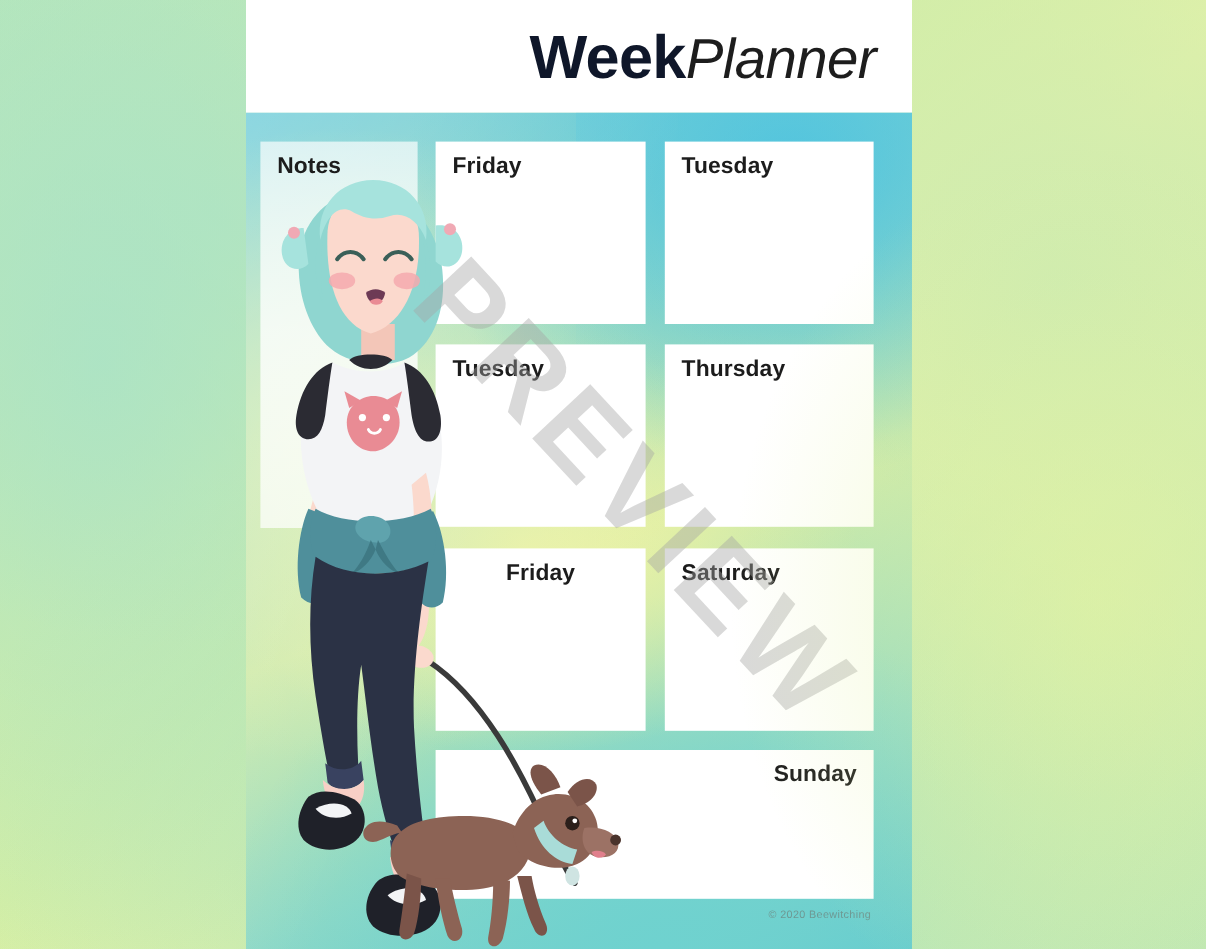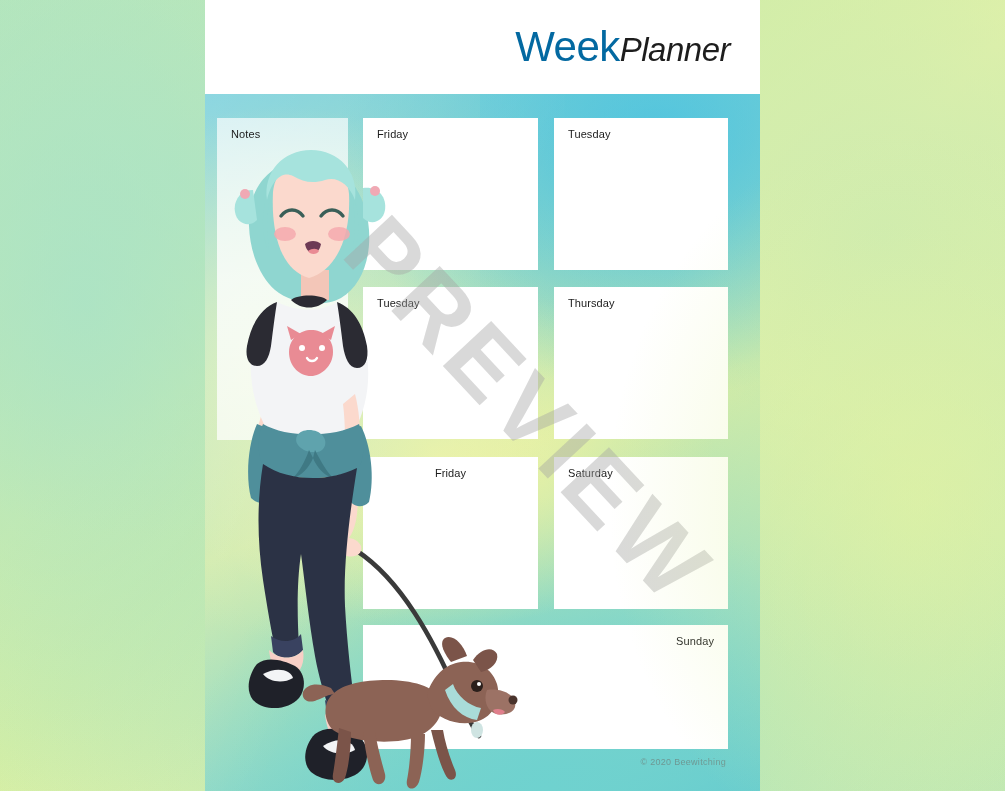--- a/index.html
+++ b/index.html
@@ -32,22 +32,22 @@
   
   #poster{
     position:absolute;left:205px;top:0;width:555px;height:791px;overflow:hidden;
   }
   .poster-header{
     position:absolute;left:0;top:0;width:555px;height:94px;background:#ffffff;
     display:flex;align-items:center;justify-content:flex-end;
     box-sizing:border-box;padding-right:30px;
   }
   .title{white-space:nowrap;line-height:1;}
-  .title .t-bold{font-weight:normal;font-size:42px;color:#0369a1;letter-spacing:-0.5px;}
-  .title .t-italic{font-style:italic;font-weight:300;font-size:33px;color:#1d1d1d;letter-spacing:-0.5px;}
+  .title .t-bold{font-weight:bold;font-size:51px;color:#0f172a;letter-spacing:-0.5px;}
+  .title .t-italic{font-style:italic;font-weight:300;font-size:47px;color:#1d1d1d;letter-spacing:-0.5px;}
 
   .poster-body{
     position:absolute;left:0;top:94px;width:555px;height:697px;overflow:hidden;
     background:
       radial-gradient(ellipse 520px 420px at 82% 6%, #4fc3dc 0%, rgba(79,195,220,0) 62%),
       radial-gradient(ellipse 460px 430px at 14% 40%, #d9eeb8 0%, rgba(217,238,184,0) 62%),
       radial-gradient(ellipse 420px 260px at 42% 52%, #f2f4a4 0%, rgba(242,244,164,0) 66%),
       radial-gradient(ellipse 520px 420px at 62% 100%, #6fd2cf 0%, rgba(111,210,207,0) 70%),
       linear-gradient(160deg,#6fccd9 0%,#a8dfbf 30%,#cfeaa8 52%,#8fd9c6 78%,#62c9cf 100%);
   }
@@ -62,21 +62,21 @@
     background:linear-gradient(200deg, rgba(90,200,225,.55) 0%, rgba(90,200,225,0) 62%);
     pointer-events:none;
   }
 
   
   .box{
     position:absolute;background:#ffffff;box-sizing:border-box;
     padding:10px 14px;
   }
   .box .lbl{
-    font-size:11px;font-weight:normal;color:#1c1c1c;letter-spacing:.1px;
+    font-size:19px;font-weight:bold;color:#1c1c1c;letter-spacing:.1px;
     display:block;
   }
   .box.notes{
     background:linear-gradient(180deg, rgba(255,255,255,.68) 0%, rgba(255,255,255,.80) 50%, rgba(255,255,255,.72) 100%);
   }
   .box.sunday .lbl{text-align:right;}
 
   #notes   {left:12px; top:24px;  width:131px; height:322px;}
   #monday  {left:158px;top:24px;  width:175px; height:152px;}
   #tuesday {left:349px;top:24px;  width:174px; height:152px;}

